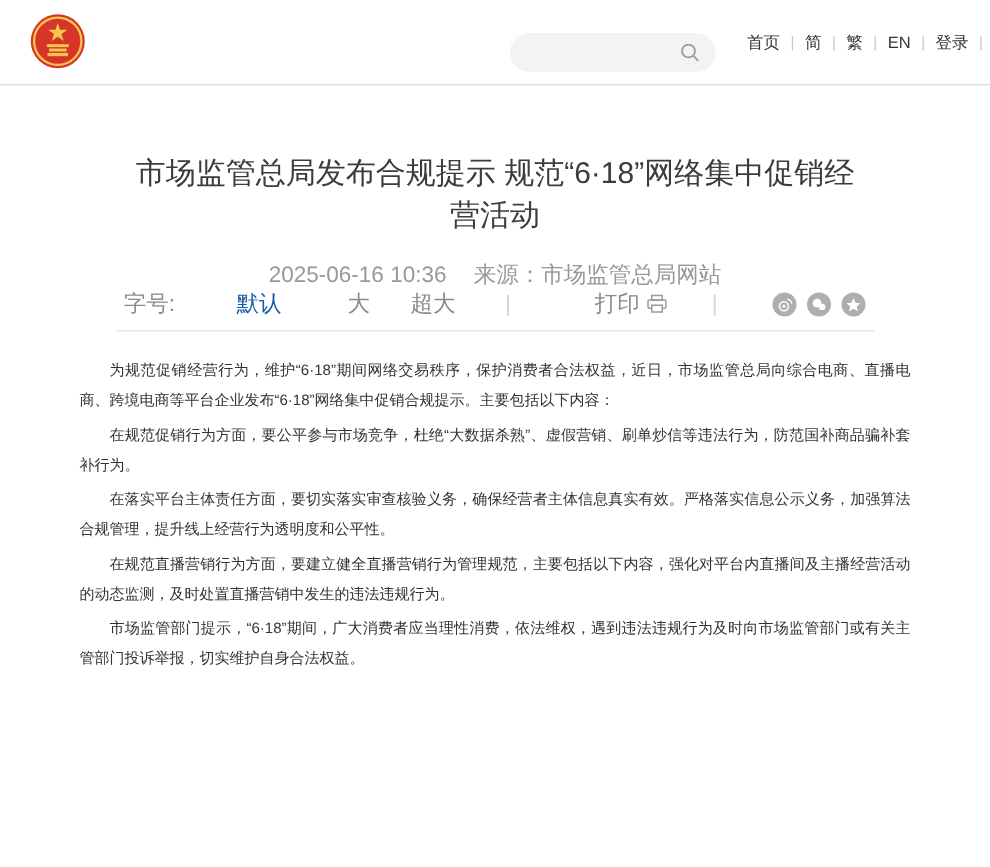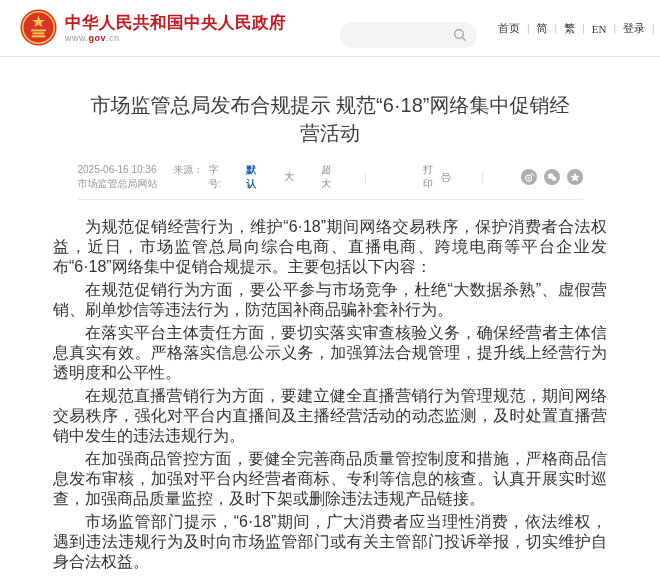--- a/index.html
+++ b/index.html
@@ -14,66 +14,62 @@
   .site-ident { margin-left:8px; }
   .site-title { color:#c9151e; font-size:16.5px; font-weight:bold; letter-spacing:.5px; line-height:18px; }
   .site-url { margin-top:2px; font-size:9px; color:#9a9a9a; letter-spacing:.5px; }
   .site-url .gov { color:#c9151e; font-weight:bold; }
 
   .search-box { position:absolute; left:340px; top:22px; width:137px; height:26px;
     background:#f3f3f4; border-radius:13px; display:flex; align-items:center; justify-content:flex-end; padding-right:10px; }
   .search-box svg { display:block; }
 
   .top-nav { position:absolute; left:498px; top:0; height:57px; display:flex; align-items:center; white-space:nowrap; font-size:11px; color:#333; }
-  .top-nav .nav-item { cursor:pointer;font-family:Liberation Serif, serif; }
+  .top-nav .nav-item { cursor:pointer; }
   .top-nav .sep { color:#c6c6c6; margin:0 7px; font-size:10px; }
 
   
   .article { padding-top:34px; }
-  .article-title { width:490px; margin:0 auto; text-align:center; font-size:20px;
+  .article-title { width:490px; margin:11px auto; text-align:center; font-size:20px;
     line-height:28px; color:#3c3c3c; font-weight:400; }
 
   .meta-row { width:505px; margin:16px auto 0; display:flex; align-items:center;
-    justify-content:space-between; font-size:10px; color:#999; }
+    justify-content:space-between; font-size:15px; color:#999;flex-direction:column; }
   .meta-left .meta-date { margin-right:14px; }
   .meta-right { display:flex; align-items:center; color:#8b8b8b;gap:21px; }
-  .meta-right .fs-default { color:#1a5cae; font-weight:bold; margin:0 4px; }
+  .meta-right .fs-default { color:#1a5cae; font-weight:normal; margin:0 20px; }
   .meta-right .fs-opt { margin:0 3px; cursor:pointer; }
   .meta-right .vsep { color:#d5d5d5; margin:0 9px; }
   .print-group { display:flex; align-items:center; cursor:pointer;margin-left:26px; }
   .print-group svg { margin-left:4px; }
   .share-icons { display:flex; align-items:center; }
   .share-circle { width:16px; height:16px; border-radius:50%; background:#aeaeae;
     margin-left:7px; display:flex; align-items:center; justify-content:center; cursor:pointer; }
 
   .meta-divider { width:505px; margin:8px auto 0; border-bottom:1px solid #e7e7e7; }
 
   .body-text { width:554px; margin:17px auto 0; }
-  .body-text p { font-size:16px; line-height:20px; color:#333;
+  .body-text p { font-size:10px; line-height:20px; color:#333;
     text-indent:2em; text-align:justify; margin-bottom:3px; }
 </style>
 </head>
 <body>
 
 <div class="page">
 
   <div class="header">
     <div class="logo-wrap">
       <svg class="emblem" viewBox="0 0 38 38">
         <circle cx="19" cy="19" r="18.5" fill="#d8352a"></circle>
         <circle cx="19" cy="19" r="16.2" fill="none" stroke="#f6c54b" stroke-width="1.6"></circle>
         <polygon fill="#f6c54b" points="19,6.5 20.6,11.2 25.5,11.2 21.6,14.1 23.1,18.8 19,15.9 14.9,18.8 16.4,14.1 12.5,11.2 17.4,11.2"></polygon>
         <rect x="11.5" y="21" width="15" height="2" fill="#f6c54b"></rect>
         <rect x="13" y="24" width="12" height="2" fill="#f6c54b"></rect>
         <rect x="12" y="27" width="14" height="2.2" fill="#f6c54b"></rect>
       </svg>
-      <div class="site-ident">
-        <div class="site-title">中华人民共和国中央人民政府</div>
-        <div class="site-url"><span>www.</span><span class="gov">gov</span><span>.cn</span></div>
-      </div>
     </div>
 
     <div class="search-box">
       <svg width="14" height="14" viewBox="0 0 14 14">
         <circle cx="6" cy="6" r="4.3" fill="none" stroke="#9a9a9a" stroke-width="1.2"></circle>
         <line x1="9.3" y1="9.3" x2="12.6" y2="12.6" stroke="#9a9a9a" stroke-width="1.2"></line>
       </svg>
     </div>
 
     <div class="top-nav">
@@ -136,19 +132,18 @@
         </span>
       </div>
     </div>
 
     <div class="meta-divider"></div>
 
     <div class="body-text">
       <p>为规范促销经营行为，维护“6·18”期间网络交易秩序，保护消费者合法权益，近日，市场监管总局向综合电商、直播电商、跨境电商等平台企业发布“6·18”网络集中促销合规提示。主要包括以下内容：</p>
       <p>在规范促销行为方面，要公平参与市场竞争，杜绝“大数据杀熟”、虚假营销、刷单炒信等违法行为，防范国补商品骗补套补行为。</p>
       <p>在落实平台主体责任方面，要切实落实审查核验义务，确保经营者主体信息真实有效。严格落实信息公示义务，加强算法合规管理，提升线上经营行为透明度和公平性。</p>
-      <p>在规范直播营销行为方面，要建立健全直播营销行为管理规范，期间网络交易秩序，强化对平台内直播间及主播经营活动的动态监测，及时处置直播营销中发生的违法违规行为。</p>
-      <p>在加强商品管控方面，要健全完善商品质量管控制度和措施，严格商品信息发布审核，加强对平台内经营者商标、专利等信息的核查。认真开展实时巡查，加强商品质量监控，及时下架或删除违法违规产品链接。</p>
+      <p>在规范直播营销行为方面，要建立健全直播营销行为管理规范，主要包括以下内容，强化对平台内直播间及主播经营活动的动态监测，及时处置直播营销中发生的违法违规行为。</p>
       <p>市场监管部门提示，“6·18”期间，广大消费者应当理性消费，依法维权，遇到违法违规行为及时向市场监管部门或有关主管部门投诉举报，切实维护自身合法权益。</p>
     </div>
   </div>
 
 </div>
 
 </body></html>

